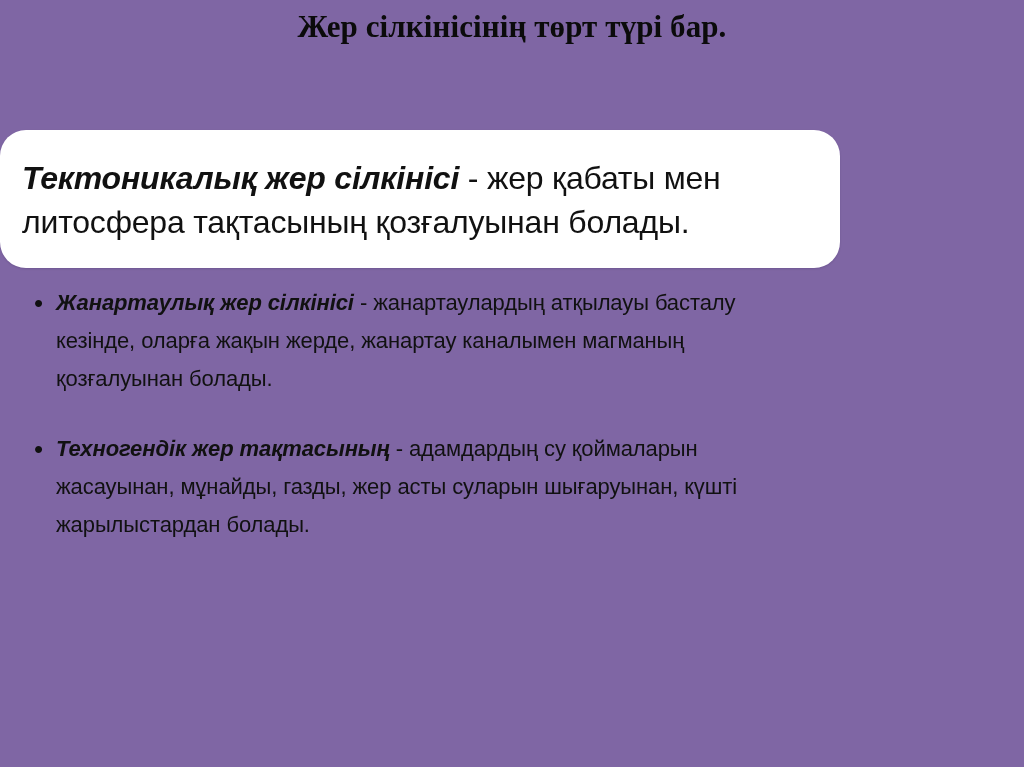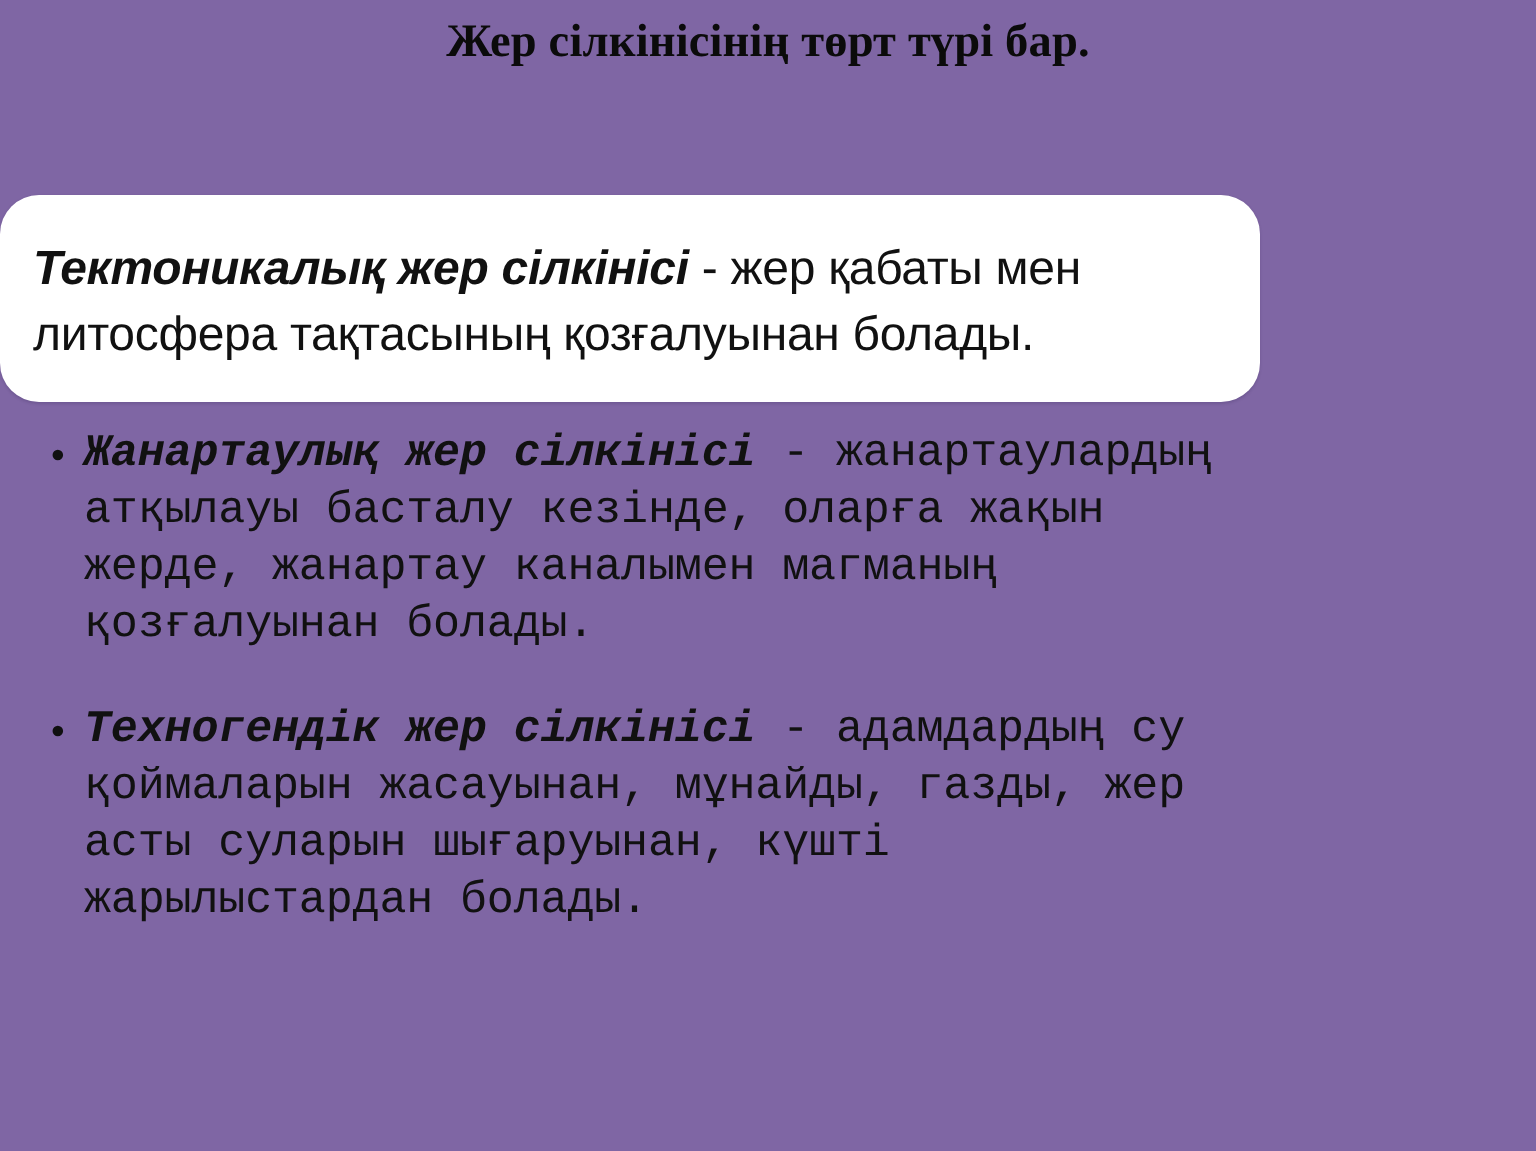--- a/index.html
+++ b/index.html
@@ -69,25 +69,24 @@
   .bullet-dot {
     flex: 0 0 auto;
     font-size: 26px;
     line-height: 38px;
     color: #101010;
     width: 22px;
     text-align: left;
   }
   .bullet-text {
     flex: 1 1 auto;
-    font-size: 30px;
+    font-size: 22px;
     line-height: 38px;
     color: #111111;
     letter-spacing: -0.1px;
-    font-family: Liberation Mono, monospace;
   }
   .gap-a { height: 6px; }
   .gap-b { height: 8px; }
 </style>
 </head>
 <body>
 
 <div class="slide">
 
   <div class="slide-title">Жер сілкінісінің төрт түрі бар.</div>
@@ -113,19 +112,19 @@
 
     <div class="gap-b"></div>
 
 
     <div class="gap-a"></div>
 
     <div class="bullet-block">
       <div class="bullet-row">
         <span class="bullet-dot">•</span>
         <span class="bullet-text">
-          <span class="lead">Техногендік жер сілкінісі</span><span> - адамдардың су қоймаларын жасауынан, мұнайды, газды, жер асты суларын шығаруынан, күшті жарылыстардан болады.</span>
+          <span class="lead">Техногендік жер тақтасының</span><span> - адамдардың су қоймаларын жасауынан, мұнайды, газды, жер асты суларын шығаруынан, күшті жарылыстардан болады.</span>
         </span>
       </div>
     </div>
 
   </div>
 </div>
 
 </body></html>

